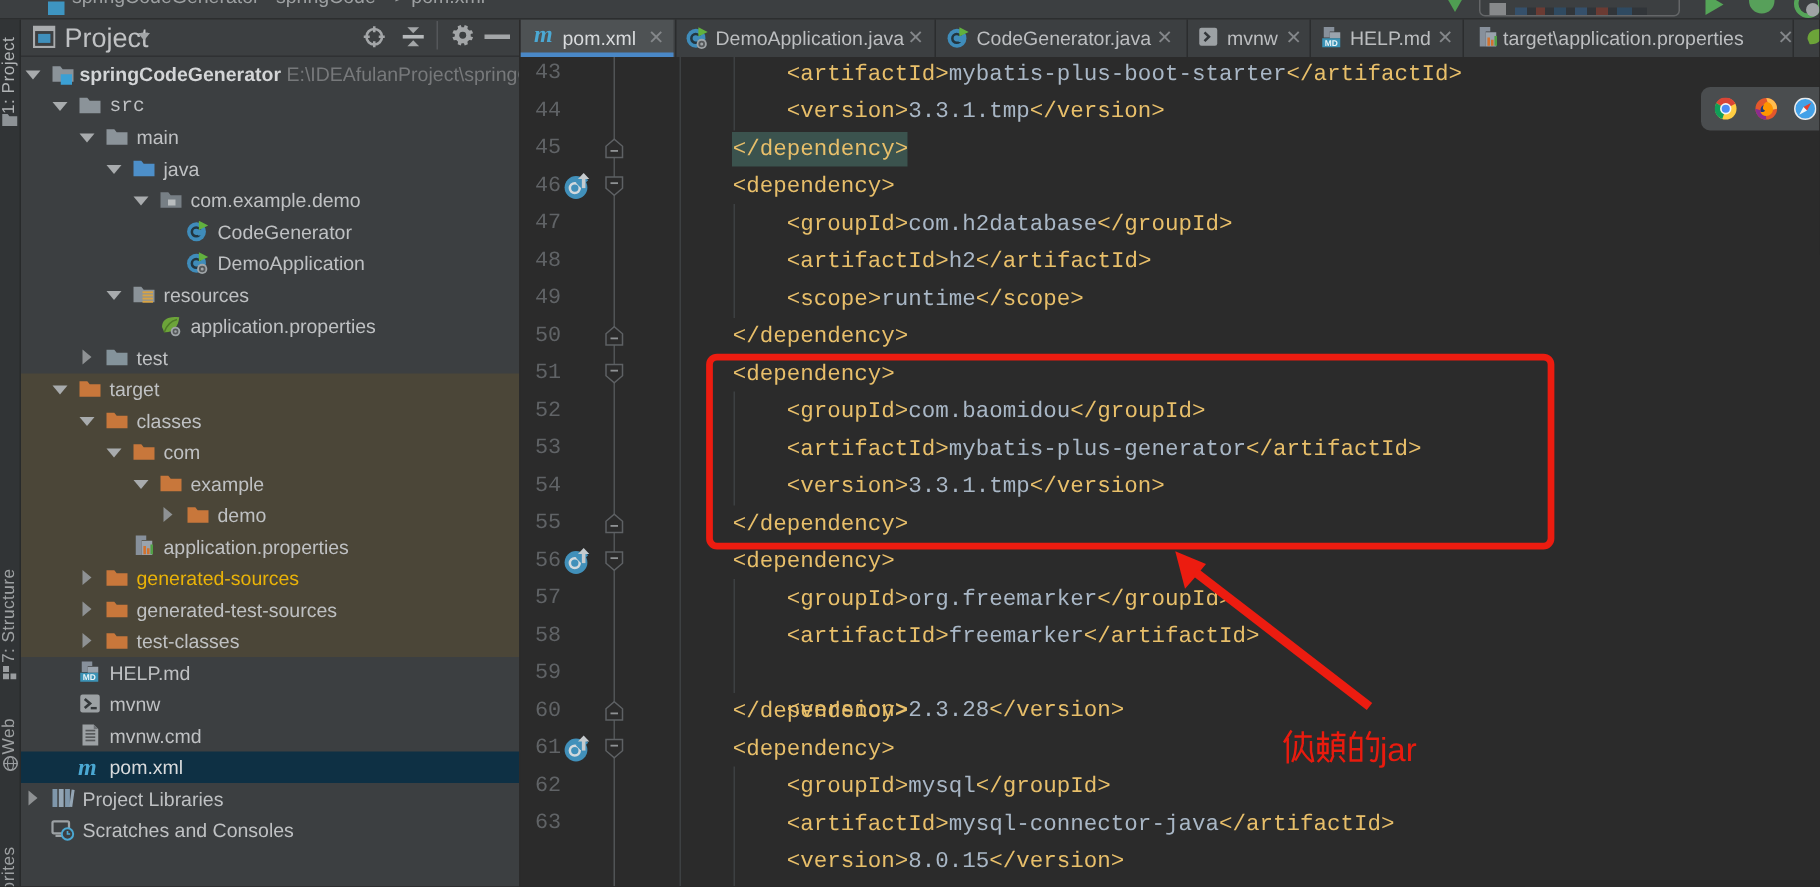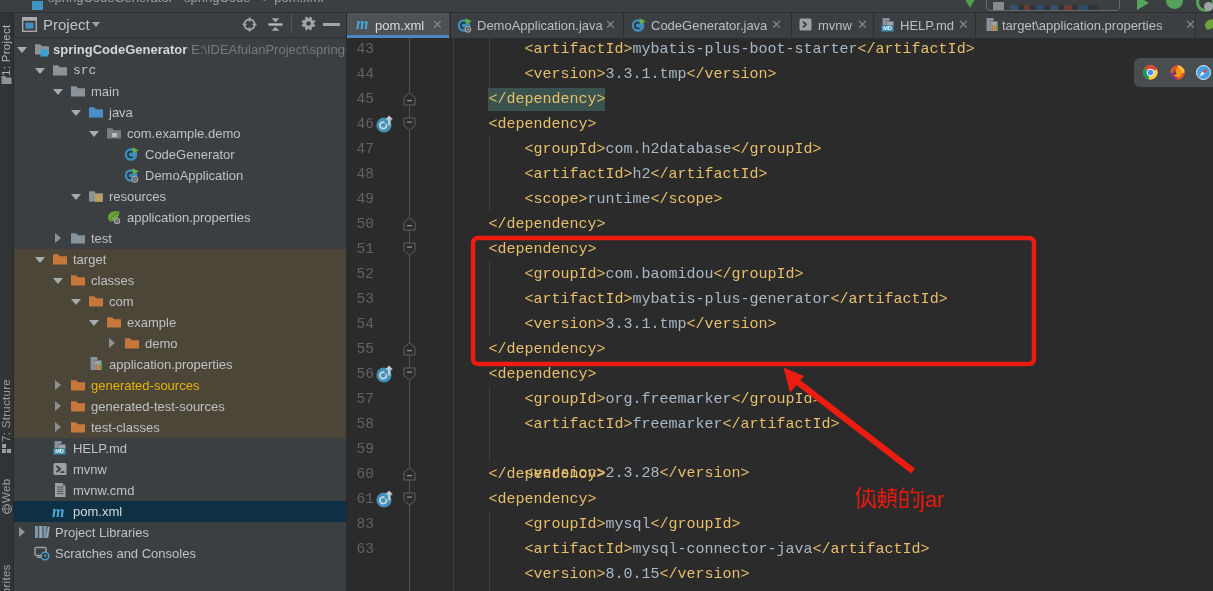--- a/index.html
+++ b/index.html
@@ -53,21 +53,21 @@
       <line x1="0.5" y1="5" x2="9.5" y2="5" stroke="#9a9da0" stroke-width="0.8"></line>
     </svg>
     <div class="vtext" style="left:0px;top:510px;height:85px;">avorites</div>
   </div>
 <div id="ppanel" class="abs">
     <svg class="abs" style="left:9px;top:5px;" width="15" height="15" viewBox="0 0 15 15">
       <rect x="0.7" y="0.7" width="13.6" height="13.6" fill="none" stroke="#a9acae" stroke-width="1.4"></rect>
       <rect x="0.7" y="0.7" width="13.6" height="3" fill="#a9acae"></rect>
       <rect x="3.4" y="5.6" width="8.2" height="6" fill="#3f90bc"></rect>
     </svg>
-    <div class="abs" style="left:30px;top:0px;height:25px;line-height:26px;font-size:15px;color:#bfc1c3;">Project</div>
+    <div class="abs" style="left:30px;top:0px;height:25px;line-height:26px;font-size:18px;color:#bfc1c3;">Project</div>
     <div class="abs" style="left:79px;top:10px;width:0;height:0;border-left:4.5px solid transparent;border-right:4.5px solid transparent;border-top:5px solid #a2a5a7;"></div>
     <svg class="abs" style="left:229px;top:5px;" width="15" height="15" viewBox="0 0 15 15">
       <circle cx="7.5" cy="7.5" r="5.2" fill="none" stroke="#a3a6a8" stroke-width="1.7"></circle>
       <line x1="7.5" y1="0.5" x2="7.5" y2="4.5" stroke="#a3a6a8" stroke-width="1.7"></line>
       <line x1="7.5" y1="10.5" x2="7.5" y2="14.5" stroke="#a3a6a8" stroke-width="1.7"></line>
       <line x1="0.5" y1="7.5" x2="4.5" y2="7.5" stroke="#a3a6a8" stroke-width="1.7"></line>
       <line x1="10.5" y1="7.5" x2="14.5" y2="7.5" stroke="#a3a6a8" stroke-width="1.7"></line>
     </svg>
     <svg class="abs" style="left:255px;top:5px;" width="15" height="15" viewBox="0 0 15 15">
       <rect x="0.5" y="6.3" width="14" height="2.4" fill="#b6b9bb"></rect>
@@ -314,21 +314,21 @@
     <div class="lnum" style="left:0px;top:249.5px;">52</div>
     <div class="lnum" style="left:0px;top:274.5px;">53</div>
     <div class="lnum" style="left:0px;top:299.5px;">54</div>
     <div class="lnum" style="left:0px;top:324.5px;">55</div>
     <div class="lnum" style="left:0px;top:349.5px;">56</div>
     <div class="lnum" style="left:0px;top:374.5px;">57</div>
     <div class="lnum" style="left:0px;top:399.5px;">58</div>
     <div class="lnum" style="left:0px;top:424.5px;">59</div>
     <div class="lnum" style="left:0px;top:449.5px;">60</div>
     <div class="lnum" style="left:0px;top:474.5px;">61</div>
-    <div class="lnum" style="left:0px;top:499.5px;">83</div>
+    <div class="lnum" style="left:0px;top:499.5px;">62</div>
     <div class="lnum" style="left:0px;top:524.5px;">63</div>
     <div class="lnum" style="left:0px;top:549.5px;margin-top:26px;">64</div>
     <svg class="abs" style="left:56px;top:80.0px;" width="13" height="14" viewBox="0 0 13 14">
       <path d="M1 5.5 L6.5 0.8 L12 5.5 V13 H1 Z" fill="#2b2b2b" stroke="#5e6164" stroke-width="1"></path>
       <rect x="4" y="8" width="5" height="1.2" fill="#8f9294"></rect>
     </svg>
     <svg class="abs" style="left:56px;top:205.0px;" width="13" height="14" viewBox="0 0 13 14">
       <path d="M1 5.5 L6.5 0.8 L12 5.5 V13 H1 Z" fill="#2b2b2b" stroke="#5e6164" stroke-width="1"></path>
       <rect x="4" y="8" width="5" height="1.2" fill="#8f9294"></rect>
     </svg>

